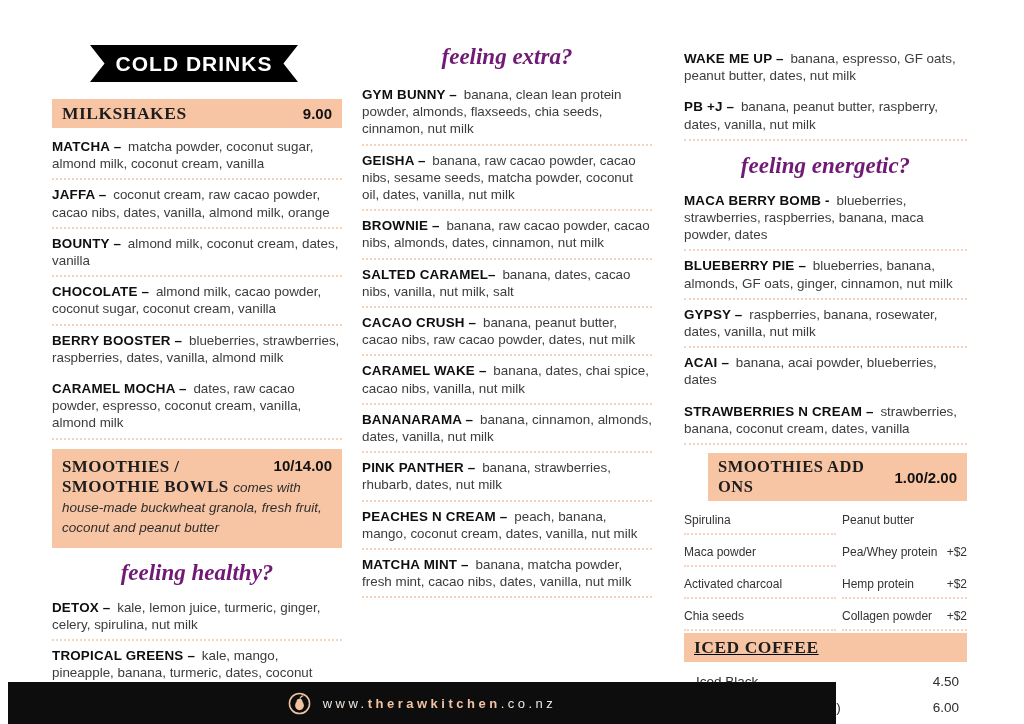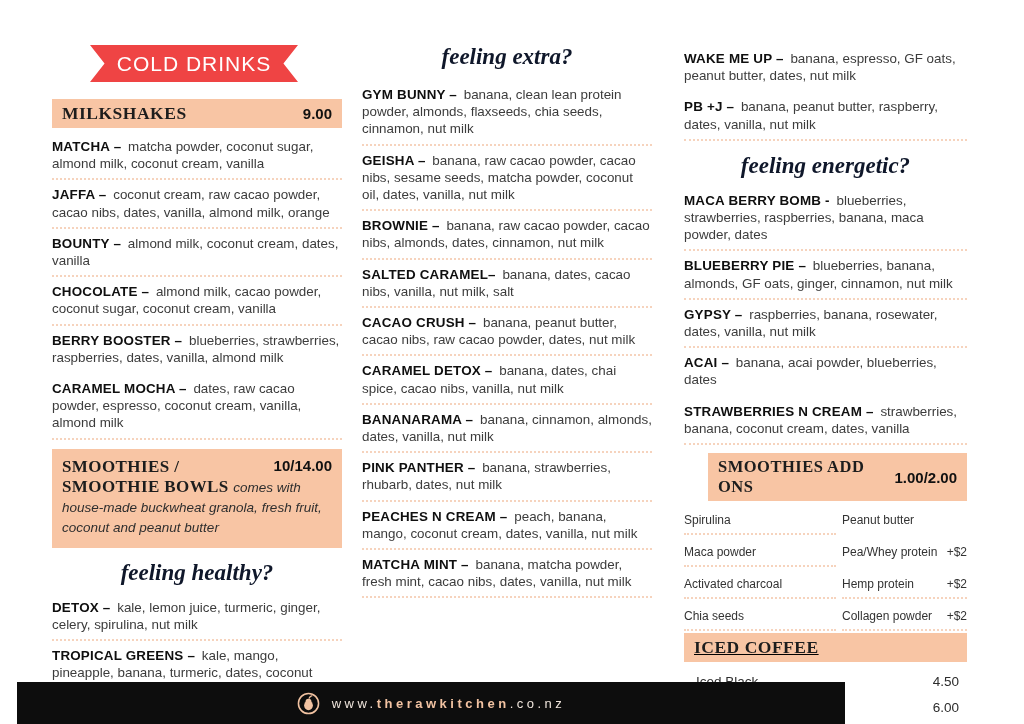--- a/index.html
+++ b/index.html
@@ -16,23 +16,23 @@
     position:relative;width:1024px;height:724px;background:#ffffff;
     font-family:"Liberation Sans",sans-serif;overflow:hidden;margin:0 auto;
   }
   .col{position:absolute;top:0;}
   .col-left{left:52px;width:290px;}
   .col-mid{left:362px;width:290px;}
   .col-right{left:684px;width:283px;}
 
   
   .ribbon{
-    margin:45px 0 0 38px;width:208px;height:37px;background:#ef4444;color:#fff;
+    margin:45px 0 0 38px;width:208px;height:37px;background:#000000;color:#fff;
     display:flex;align-items:center;justify-content:center;
-    font-weight:normal;font-size:21px;letter-spacing:1px;
+    font-weight:bold;font-size:21px;letter-spacing:1px;
     clip-path:polygon(0 0,100% 0,93% 50%,100% 100%,0 100%,7% 50%);
   }
 
   
   .sec-bar{
     background:var(--peach);display:flex;justify-content:space-between;align-items:center;
     padding:4px 10px;min-height:29px;
   }
   .sec-title{
     font-family:"Liberation Serif",serif;font-weight:bold;font-size:17.5px;
@@ -60,21 +60,21 @@
     font-family:"Liberation Serif",serif;font-weight:bold;font-size:17px;
     letter-spacing:.4px;line-height:20px;
   }
   .box-note{
     font-style:italic;font-size:13.5px;line-height:20px;color:#2e2e2e;
   }
 
   
   .script-heading{
     font-family:"Liberation Serif",serif;font-style:italic;font-weight:bold;
-    font-size:23px;text-align:center;color:#0f172a;margin:12px 0 9px;
+    font-size:23px;text-align:center;color:#701a75;margin:12px 0 9px;
   }
   .col-mid .script-heading{margin-top:44px;margin-bottom:12px;}
   .col-right .top-items{margin-top:46px;}
 
   
   .addon-rows{margin-top:4px;}
   .addon-row{display:flex;font-size:12px;color:#333;}
   .addon-cell{padding:8px 0 6px;margin-bottom:2px;}
   .addon-l{width:152px;margin-right:6px;}
   .addon-r{flex:1;display:flex;justify-content:space-between;}
@@ -84,21 +84,21 @@
   
   .iced-bar{margin-top:0;text-decoration:underline;}
   .coffee-rows{margin-top:4px;}
   .coffee-row{
     display:flex;justify-content:space-between;font-size:13.5px;color:#2c2c2c;
     padding:8px 8px 3px 12px;
   }
 
   
   .footer{
-    position:absolute;left:17px;bottom:0;width:828px;height:42px;background:var(--footer-bg);
+    position:absolute;left:8px;bottom:0;width:828px;height:42px;background:var(--footer-bg);
     display:flex;align-items:center;justify-content:center;gap:12px;
   }
   .footer-url{letter-spacing:3.5px;font-size:13px;color:var(--footer-text);}
   .footer-url .brand{color:var(--footer-brand);font-weight:bold;}
   .logo{width:23px;height:23px;flex:0 0 auto;}
 </style>
 </head>
 <body>
 
 <div class="page">
@@ -191,21 +191,21 @@
     <b>SALTED CARAMEL–</b>
     <span>banana, dates, cacao nibs, vanilla, nut milk, salt</span>
   </div>
 
   <div class="menu-item">
     <b>CACAO CRUSH –</b>
     <span>banana, peanut butter, cacao nibs, raw cacao powder, dates, nut milk</span>
   </div>
 
   <div class="menu-item">
-    <b>CARAMEL DETOX –</b>
+    <b>CARAMEL WAKE –</b>
     <span>banana, dates, chai spice, cacao nibs, vanilla, nut milk</span>
   </div>
 
   <div class="menu-item">
     <b>BANANARAMA –</b>
     <span>banana, cinnamon, almonds, dates, vanilla, nut milk</span>
   </div>
 
 
   <div class="menu-item">

